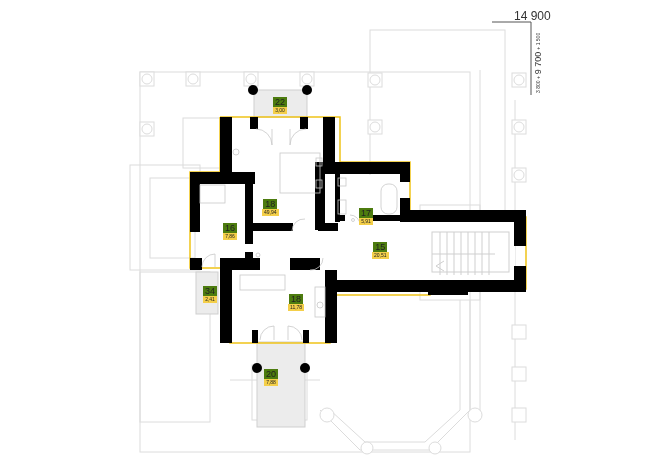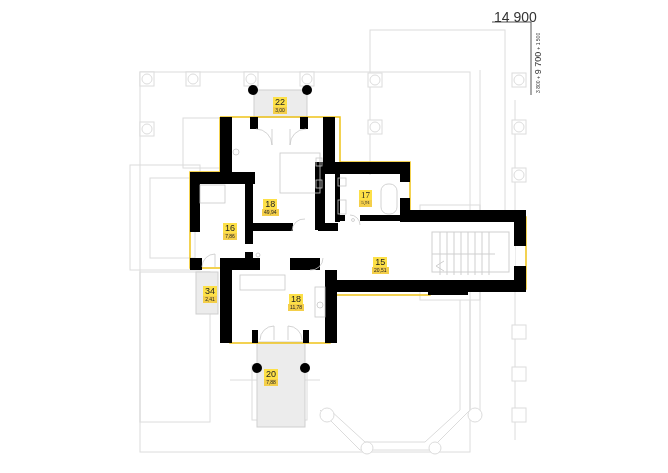--- a/index.html
+++ b/index.html
@@ -1,22 +1,22 @@
 <!DOCTYPE html>
 <html><head>
 <meta charset="utf-8">
 <style>
   html, body { margin: 0; padding: 0; background: #ffffff; }
   body { width: 668px; height: 473px; position: relative; overflow: hidden; font-family: "Liberation Sans", sans-serif; }
   svg { position: absolute; left: 0; top: 0; }
   .lbl { position: absolute; display: flex; flex-direction: column; align-items: center; }
-  .lbl .num { background: #fde047; color: #222; font-size: 9px; line-height: 9px; padding: 1px 2px 0 2px; font-weight: normal; }
+  .lbl .num { background: #4d7c0f; color: #222; font-size: 9px; line-height: 9px; padding: 1px 2px 0 2px; font-weight: normal; }
   .lbl .area { background: #f4cf4a; color: #222; font-size: 5px; line-height: 6px; padding: 0 2px 1px 2px; }
   .dim { position: absolute; color: #333; font-family: "Liberation Sans", sans-serif; }
-  .dim-h { top: 9px; left: 494px; font-size: 14px; }
+  .dim-h { top: 9px; left: 514px; font-size: 12px; }
   .dim-v { left: 506px; top: 90px; transform: rotate(-90deg); transform-origin: left top; font-size: 5px; white-space: nowrap; display: flex; align-items: center; gap: 2px; }
   .dim-v .big { font-size: 9px; }
 </style>
 </head>
 <body>
 
 <svg width="668" height="473" viewBox="0 0 668 473">
 
   <g fill="none" stroke="#dcdcdc" stroke-width="1">
     <rect x="140" y="72" width="330" height="380"></rect>
@@ -173,25 +173,25 @@
   <span class="area">3,00</span>
 </div>
 <div class="lbl" style="left:262px; top:199px;">
   <span class="num">18</span>
   <span class="area">49,94</span>
 </div>
 <div class="lbl" style="left:223px; top:223px;">
   <span class="num">16</span>
   <span class="area">7,86</span>
 </div>
-<div class="lbl" style="left:359px; top:190px;font-family:Liberation Serif, serif;">
+<div class="lbl" style="left:359px; top:208px;">
   <span class="num">17</span>
   <span class="area">5,91</span>
 </div>
-<div class="lbl" style="left:372px; top:257px;">
+<div class="lbl" style="left:372px; top:242px;">
   <span class="num">15</span>
   <span class="area">20,51</span>
 </div>
 <div class="lbl" style="left:203px; top:286px;">
   <span class="num">34</span>
   <span class="area">2,41</span>
 </div>
 <div class="lbl" style="left:288px; top:294px;">
   <span class="num">18</span>
   <span class="area">11,78</span>

